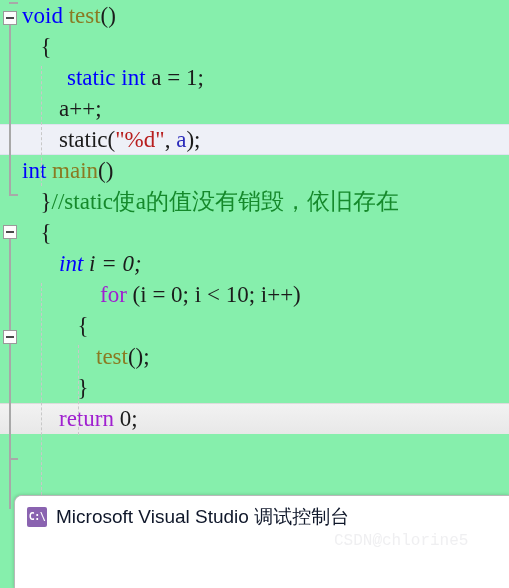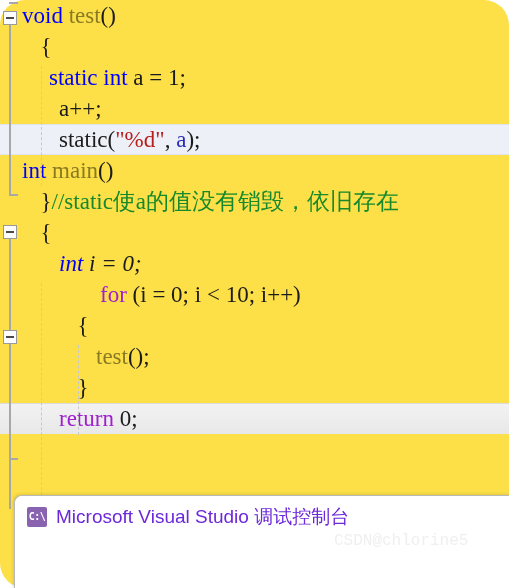--- a/index.html
+++ b/index.html
@@ -14,22 +14,21 @@
     font-family: "Liberation Serif", "DejaVu Serif", serif;
     position: relative;
   }
 
   
   #editor {
     position: absolute;
     left: 0; top: 0;
     width: 509px;
     height: 588px;
-    background: #fde047;
-    border-radius: 25px;
+    background: #86efac;
   }
 
   .code-line {
     position: relative;
     height: 31px;
     line-height: 31px;
     white-space: pre;
     font-family: "Liberation Serif", "DejaVu Serif", serif;
     font-size: 23px;
     color: #1b1b1b;
@@ -154,21 +153,21 @@
     color: #ffffff;
     font-family: "DejaVu Sans Mono", monospace;
     font-size: 10px;
     font-weight: bold;
     letter-spacing: -0.5px;
     line-height: 1;
   }
   #console-title {
     font-family: "Liberation Sans", sans-serif;
     font-size: 19px;
-    color: #6d28d9;
+    color: #0f172a;
     white-space: nowrap;
   }
   #console-body {
     background: #0c0c0c;
     height: 52px;
     padding: 1px 0 0 4px;
     box-sizing: border-box;
     position: relative;
     overflow: hidden;
   }
@@ -209,21 +208,21 @@
     <div class="fold-end" style="top:194px;"></div>
     <div class="fold-box" style="top:225px;"></div>
     <div class="fold-vline" style="top:239px; height:270px;"></div>
     <div class="fold-box" style="top:330px;"></div>
     <div class="fold-end" style="top:458px;"></div>
   </div>
 
   <div id="code-lines">
       <div class="code-line"><span class="txt" style="left: 22px;"><span class="kw">void</span><span class="pln"> </span><span class="fn">test</span><span class="punc">()</span></span></div>
       <div class="code-line"><span class="txt" style="left: 40.5px;"><span class="punc">{</span></span></div>
-      <div class="code-line"><span class="txt" style="left: 49px;"><span class="kw">static</span><span class="pln"> </span><span class="kw">int</span><span class="pln"> a = </span><span class="num">1</span><span class="punc">;</span></span></div>
+      <div class="code-line"><span class="txt" style="left: 67px;"><span class="kw">static</span><span class="pln"> </span><span class="kw">int</span><span class="pln"> a = </span><span class="num">1</span><span class="punc">;</span></span></div>
       <div class="code-line"><span class="txt" style="left: 59px;"><span class="pln">a++;</span></span></div>
       <div class="code-line hl"><span class="txt" style="left: 59px;"><span class="pln">static</span><span class="punc">(</span><span class="str">"%d"</span><span class="pln">, </span><span class="var">a</span><span class="punc">);</span></span></div>
       <div class="code-line"><span class="txt" style="left: 22px;"><span class="kw">int</span><span class="pln"> </span><span class="fn">main</span><span class="punc">()</span></span></div>
       <div class="code-line"><span class="txt" style="left: 40.5px;"><span class="punc">}</span><span class="cmt">//static使a的值没有销毁，依旧存在</span></span></div>
       <div class="code-line"><span class="txt" style="left: 40.5px;"><span class="punc">{</span></span></div>
       <div class="code-line"><span class="txt" style="left: 59px; font-style: italic;"><span class="kw">int</span><span class="pln"> i = </span><span class="num">0</span><span class="punc">;</span></span></div>
       <div class="code-line"><span class="txt" style="left: 66px; margin-left: 34px;"><span class="kw2">for</span><span class="pln"> (i = </span><span class="num">0</span><span class="pln">; i &lt; </span><span class="num">10</span><span class="pln">; i++)</span></span></div>
       <div class="code-line"><span class="txt" style="left: 77.5px;"><span class="punc">{</span></span></div>
       <div class="code-line"><span class="txt" style="left: 96px;"><span class="fn">test</span><span class="punc">();</span></span></div>
       <div class="code-line"><span class="txt" style="left: 77.5px;"><span class="punc">}</span></span></div>

